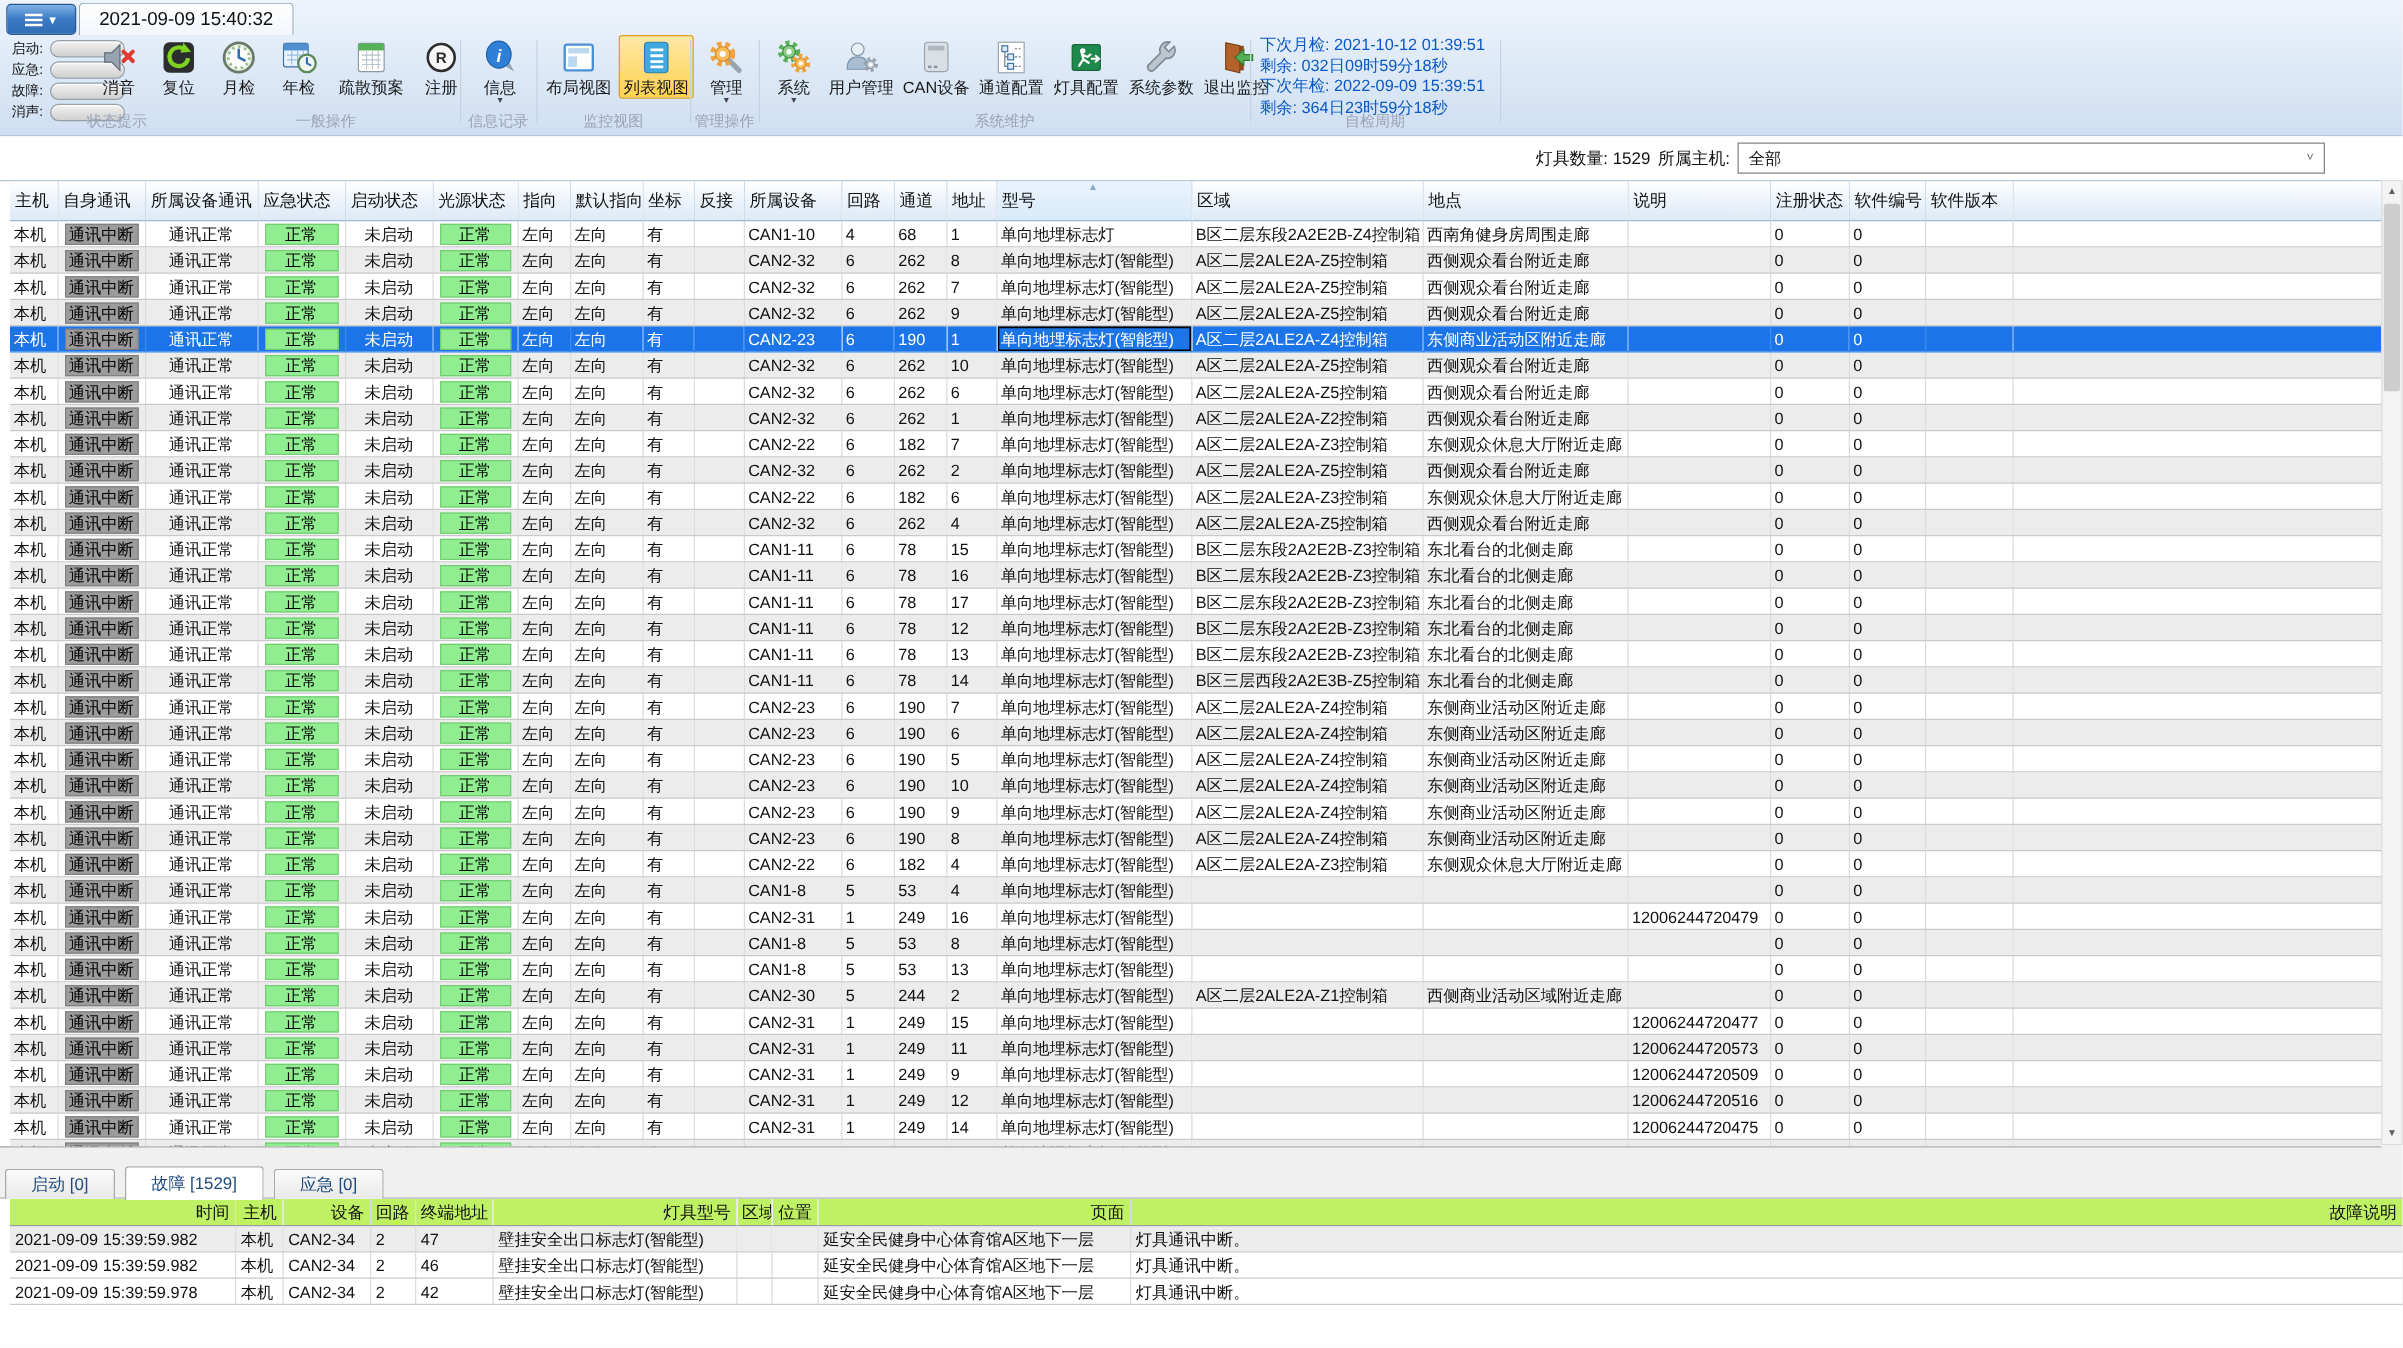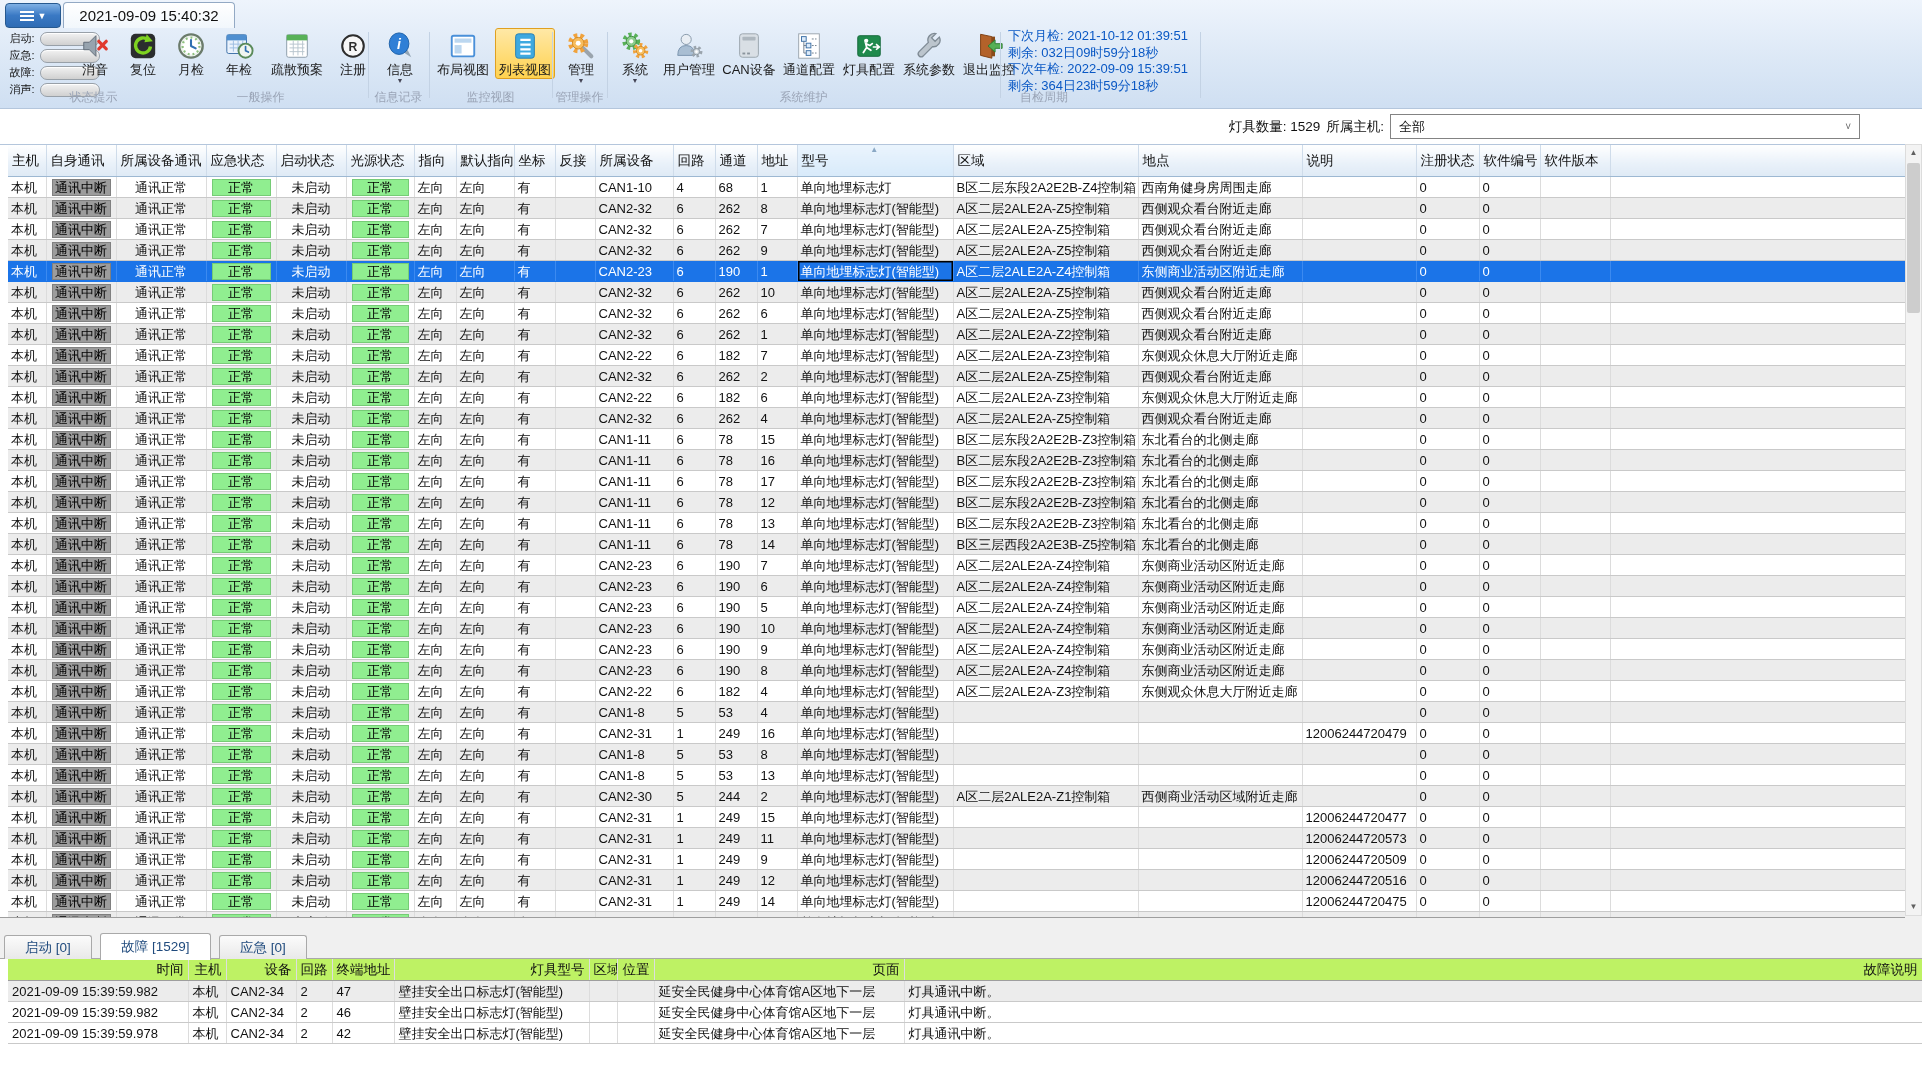--- a/index.html
+++ b/index.html
@@ -332,21 +332,21 @@
   </div>
   <div class="rgroup-label" style="left:607px;width:393px;">系统维护</div>
   <div class="rsep" style="left:1000px;"></div>
 
   <div class="selfcheck">
     <div>下次月检: 2021-10-12 01:39:51</div>
     <div>剩余: 032日09时59分18秒</div>
     <div>下次年检: 2022-09-09 15:39:51</div>
     <div>剩余: 364日23时59分18秒</div>
   </div>
-  <div class="rgroup-label" style="left:944px;width:200px;">自检周期</div>
+  <div class="rgroup-label" style="left:1000px;width:200px;">自检周期</div>
   <div class="rsep" style="left:1200px;"></div>
 </div>
 
 <div class="filterbar">
   <span class="ftext">灯具数量: 1529</span>
   <span class="ftext">所属主机:</span>
   <div class="hostselect">
     <span>全部</span>
     <span class="caret">˅</span>
   </div>

